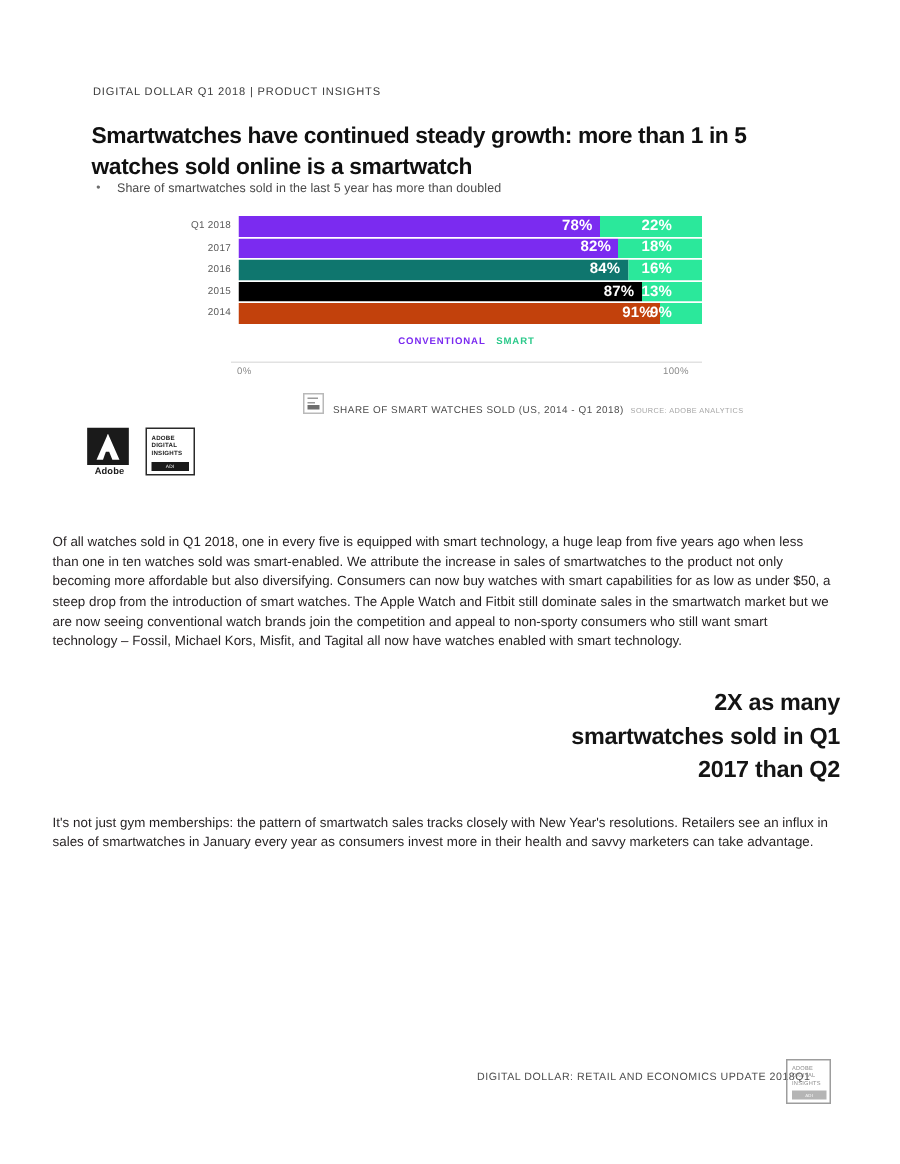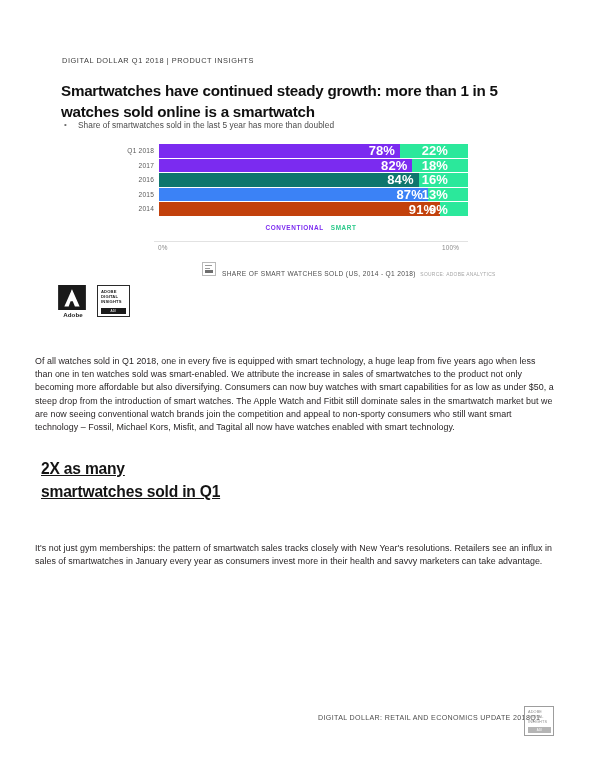--- a/index.html
+++ b/index.html
@@ -112,21 +112,21 @@
   }
   .seg-conv {
     background: #7B2BF0;
     padding-right: 5px;
   }
   .seg-smart {
     background: #2BE89B;
     padding-right: 20px;
   }
   .seg-value {
-    font-size: 13px;
+    font-size: 10px;
     font-weight: 700;
     color: #ffffff;
     letter-spacing: 0.1px;
     line-height: 1;
     white-space: nowrap;
   }
 
   .legend {
     position: absolute;
     left: 36px;
@@ -264,27 +264,26 @@
     letter-spacing: 0.03px;
   }
   #para-1 { top: 346px; }
   #para-2 { top: 533px; }
 
   .pullquote {
     position: absolute;
     left: 41px;
     top: 458px;
     width: 519px;
-    text-align: left;
+    text-align: right;
     font-size: 15.6px;
     line-height: 22.5px;
     font-weight: 700;
     color: #141414;
     letter-spacing: -0.2px;
-    text-decoration: underline;
   }
 
   
   .footer {
     position: absolute;
     left: 0;
     top: 706px;
     width: 600px;
     height: 46px;
   }
@@ -366,21 +365,21 @@
               <span class="seg-value">84%</span>
             </div>
             <div class="seg seg-smart" style="width: 16%; background: rgb(43, 232, 155);">
               <span class="seg-value">16%</span>
             </div>
           </div>
         </div>
         <div class="bar-row" style="top: 43.8px;">
           <div class="bar-label">2015</div>
           <div class="bar-track">
-            <div class="seg seg-conv" style="width: 87%; background: #3b82f6;">
+            <div class="seg seg-conv" style="width: 87%; background: #000000;">
               <span class="seg-value">87%</span>
             </div>
             <div class="seg seg-smart" style="width: 13%; background: rgb(43, 232, 155);">
               <span class="seg-value">13%</span>
             </div>
           </div>
         </div>
         <div class="bar-row" style="top: 58.4px;">
           <div class="bar-label">2014</div>
           <div class="bar-track">
@@ -432,20 +431,21 @@
       </div>
       <div class="adi-bar">ADI</div>
     </div>
   </div>
 
   <p class="body-para" id="para-1">Of all watches sold in Q1 2018, one in every five is equipped with smart technology, a huge leap from five years ago when less than one in ten watches sold was smart-enabled. We attribute the increase in sales of smartwatches to the product not only becoming more affordable but also diversifying. Consumers can now buy watches with smart capabilities for as low as under $50, a steep drop from the introduction of smart watches. The Apple Watch and Fitbit still dominate sales in the smartwatch market but we are now seeing conventional watch brands join the competition and appeal to non-sporty consumers who still want smart technology – Fossil, Michael Kors, Misfit, and Tagital all now have watches enabled with smart technology.</p>
 
   <div class="pullquote">
     <div>2X as many</div>
     <div>smartwatches sold in Q1</div>
+    <div>2017 than Q2</div>
   </div>
 
   <p class="body-para" id="para-2">It's not just gym memberships: the pattern of smartwatch sales tracks closely with New Year's resolutions. Retailers see an influx in sales of smartwatches in January every year as consumers invest more in their health and savvy marketers can take advantage.</p>
 
   <div class="footer">
     <div class="footer-text">DIGITAL DOLLAR: RETAIL AND ECONOMICS UPDATE  2018Q1</div>
     <div class="footer-badge">
       <div class="adi-lines">
         <div>ADOBE</div>
         <div>DIGITAL</div>

